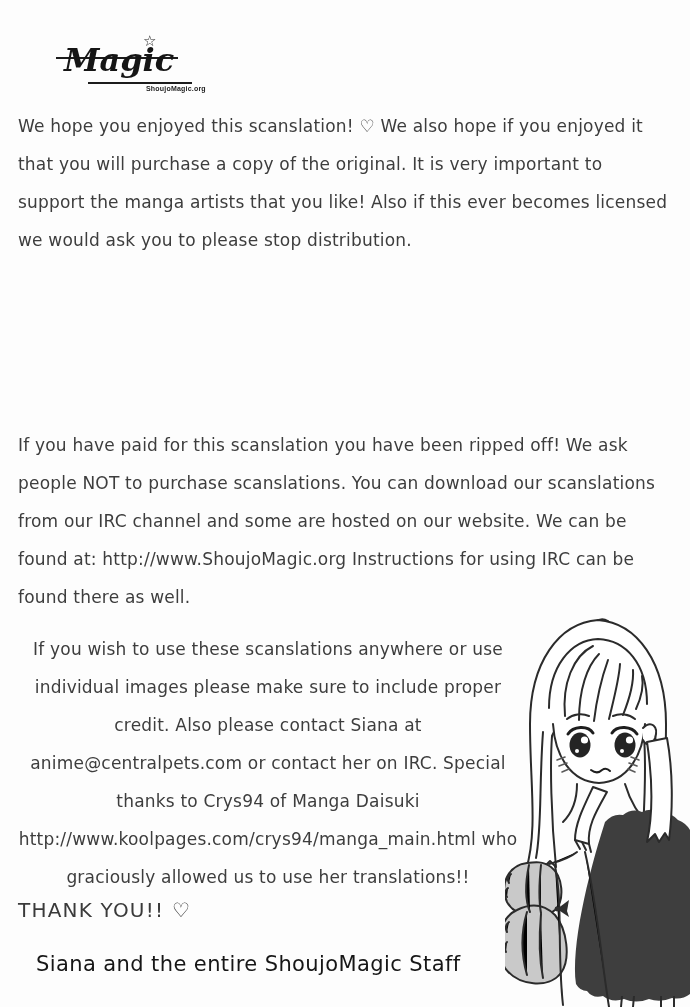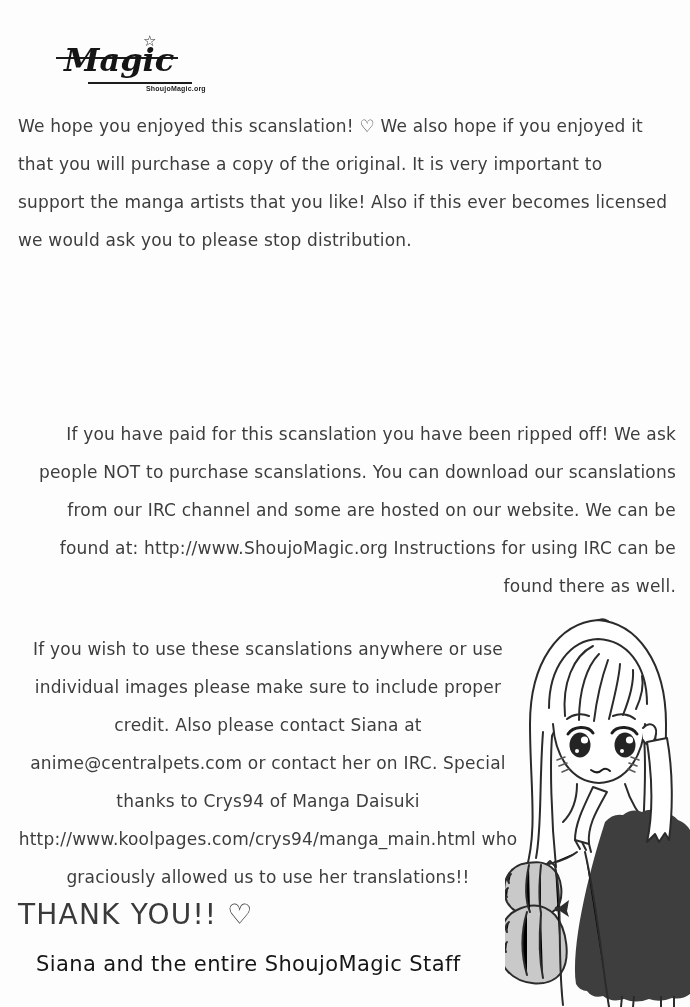--- a/index.html
+++ b/index.html
@@ -37,26 +37,26 @@
   }
 
   
   .para {
     position: absolute; left: 18px;
     font-size: 17px; line-height: 38px; letter-spacing: 0.2px;
     color: #3d3d3d;
   }
   .p1 { top: 90px; width: 655px; }
   .p2 { top: 285px; width: 660px; }
-  .p3 { top: 398px; width: 658px; text-align: right; }
+  .p3 { top: 409px; width: 658px; }
   .p4 { top: 613px; width: 500px; text-align: center; }
 
   .thankyou {
     position: absolute; left: 18px; top: 898px;
-    font-size: 28px; letter-spacing: 1.2px; color: #3a3a3a;
+    font-size: 20px; letter-spacing: 1.2px; color: #3a3a3a;
   }
   .signature {
     position: absolute; left: 36px; top: 952px;
     font-size: 21px; letter-spacing: 0.4px; color: #161616;
   }
 
   
   .girl { position: absolute; right: 0; top: 612px; width: 185px; height: 395px; }
 </style>
 </head>

